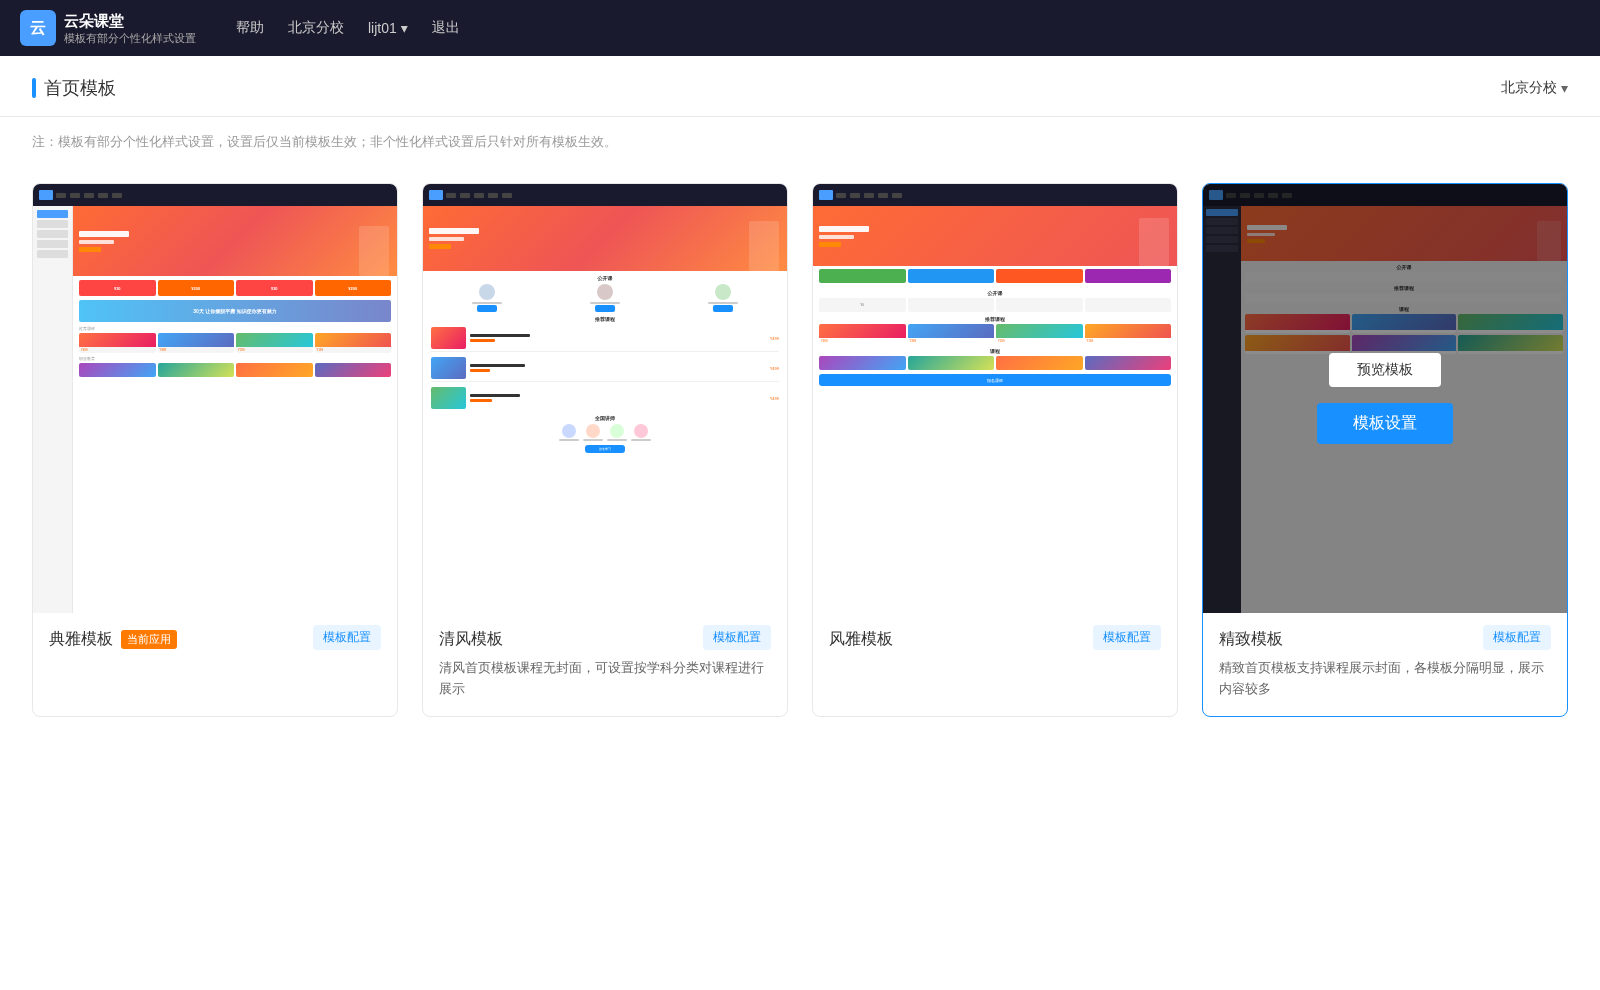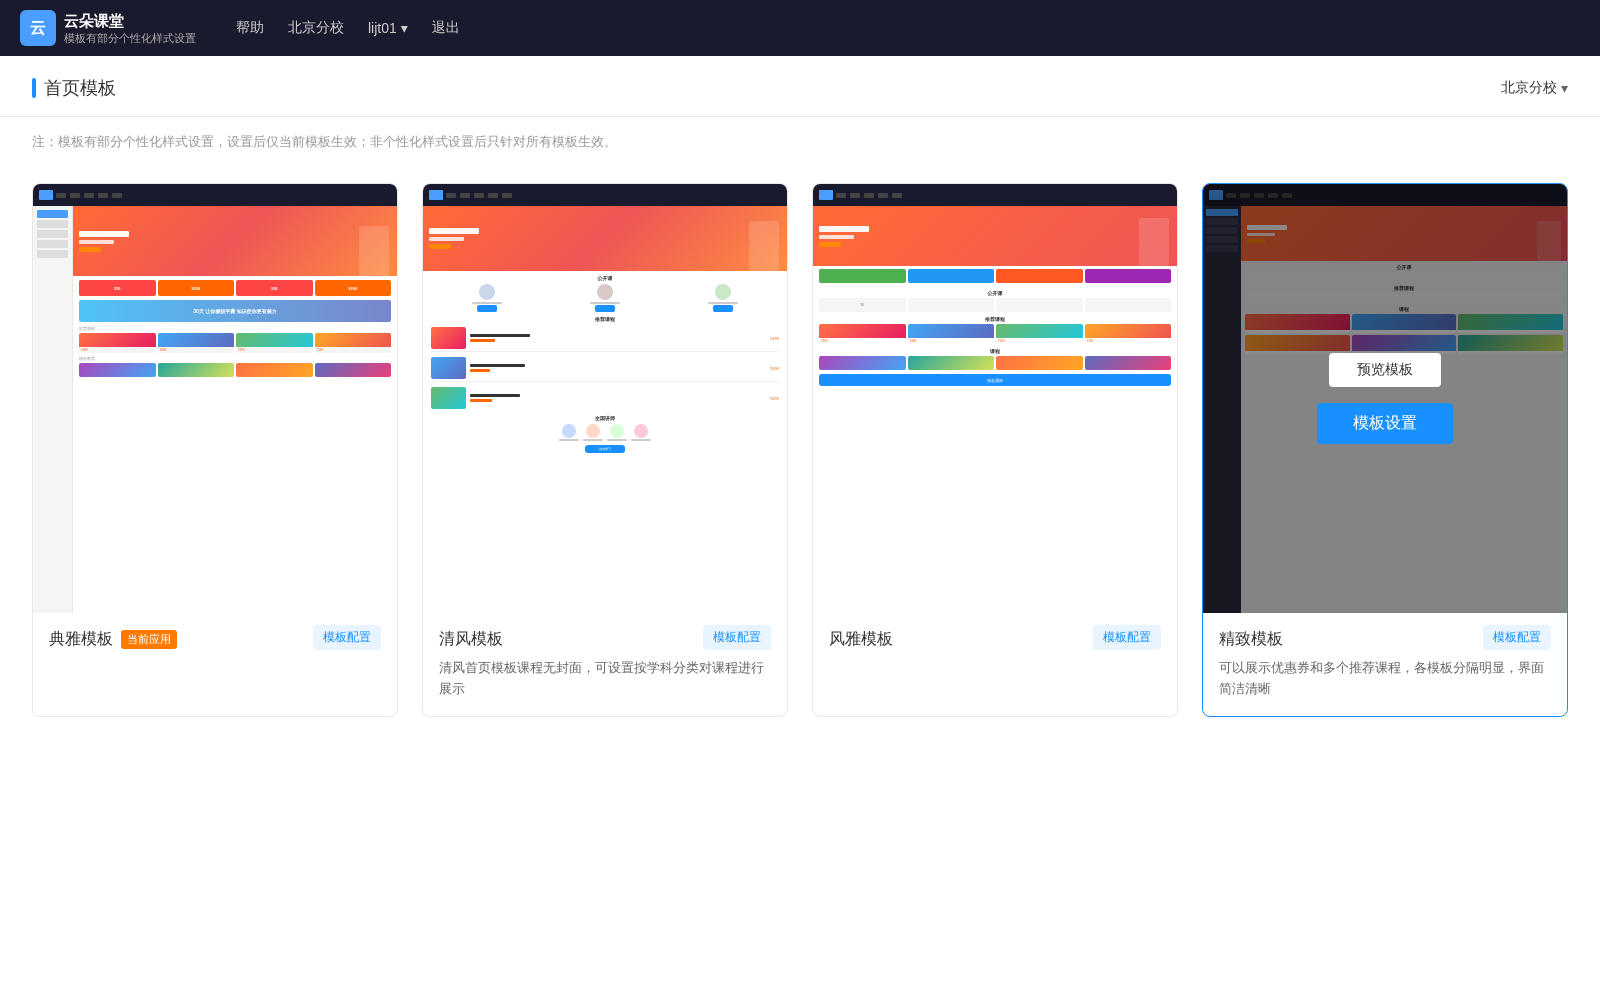--- a/index.html
+++ b/index.html
@@ -484,18 +484,18 @@
           <button class="overlay-btn apply">模板设置</button>
         </div>
       </div>
       <div class="template-info">
         <div class="template-name-row">
           <div class="template-name">
             <span>精致模板</span>
           </div>
           <button class="config-btn">模板配置</button>
         </div>
-        <div class="template-desc">可以展示优惠券和多个推荐课程，各模板分隔明显，界面简洁清晰</div>
+        <div class="template-desc">精致首页模板支持课程展示封面，各模板分隔明显，展示内容较多</div>
       </div>
     </div>
 
   </div>
 </div>
 
 </body></html>

